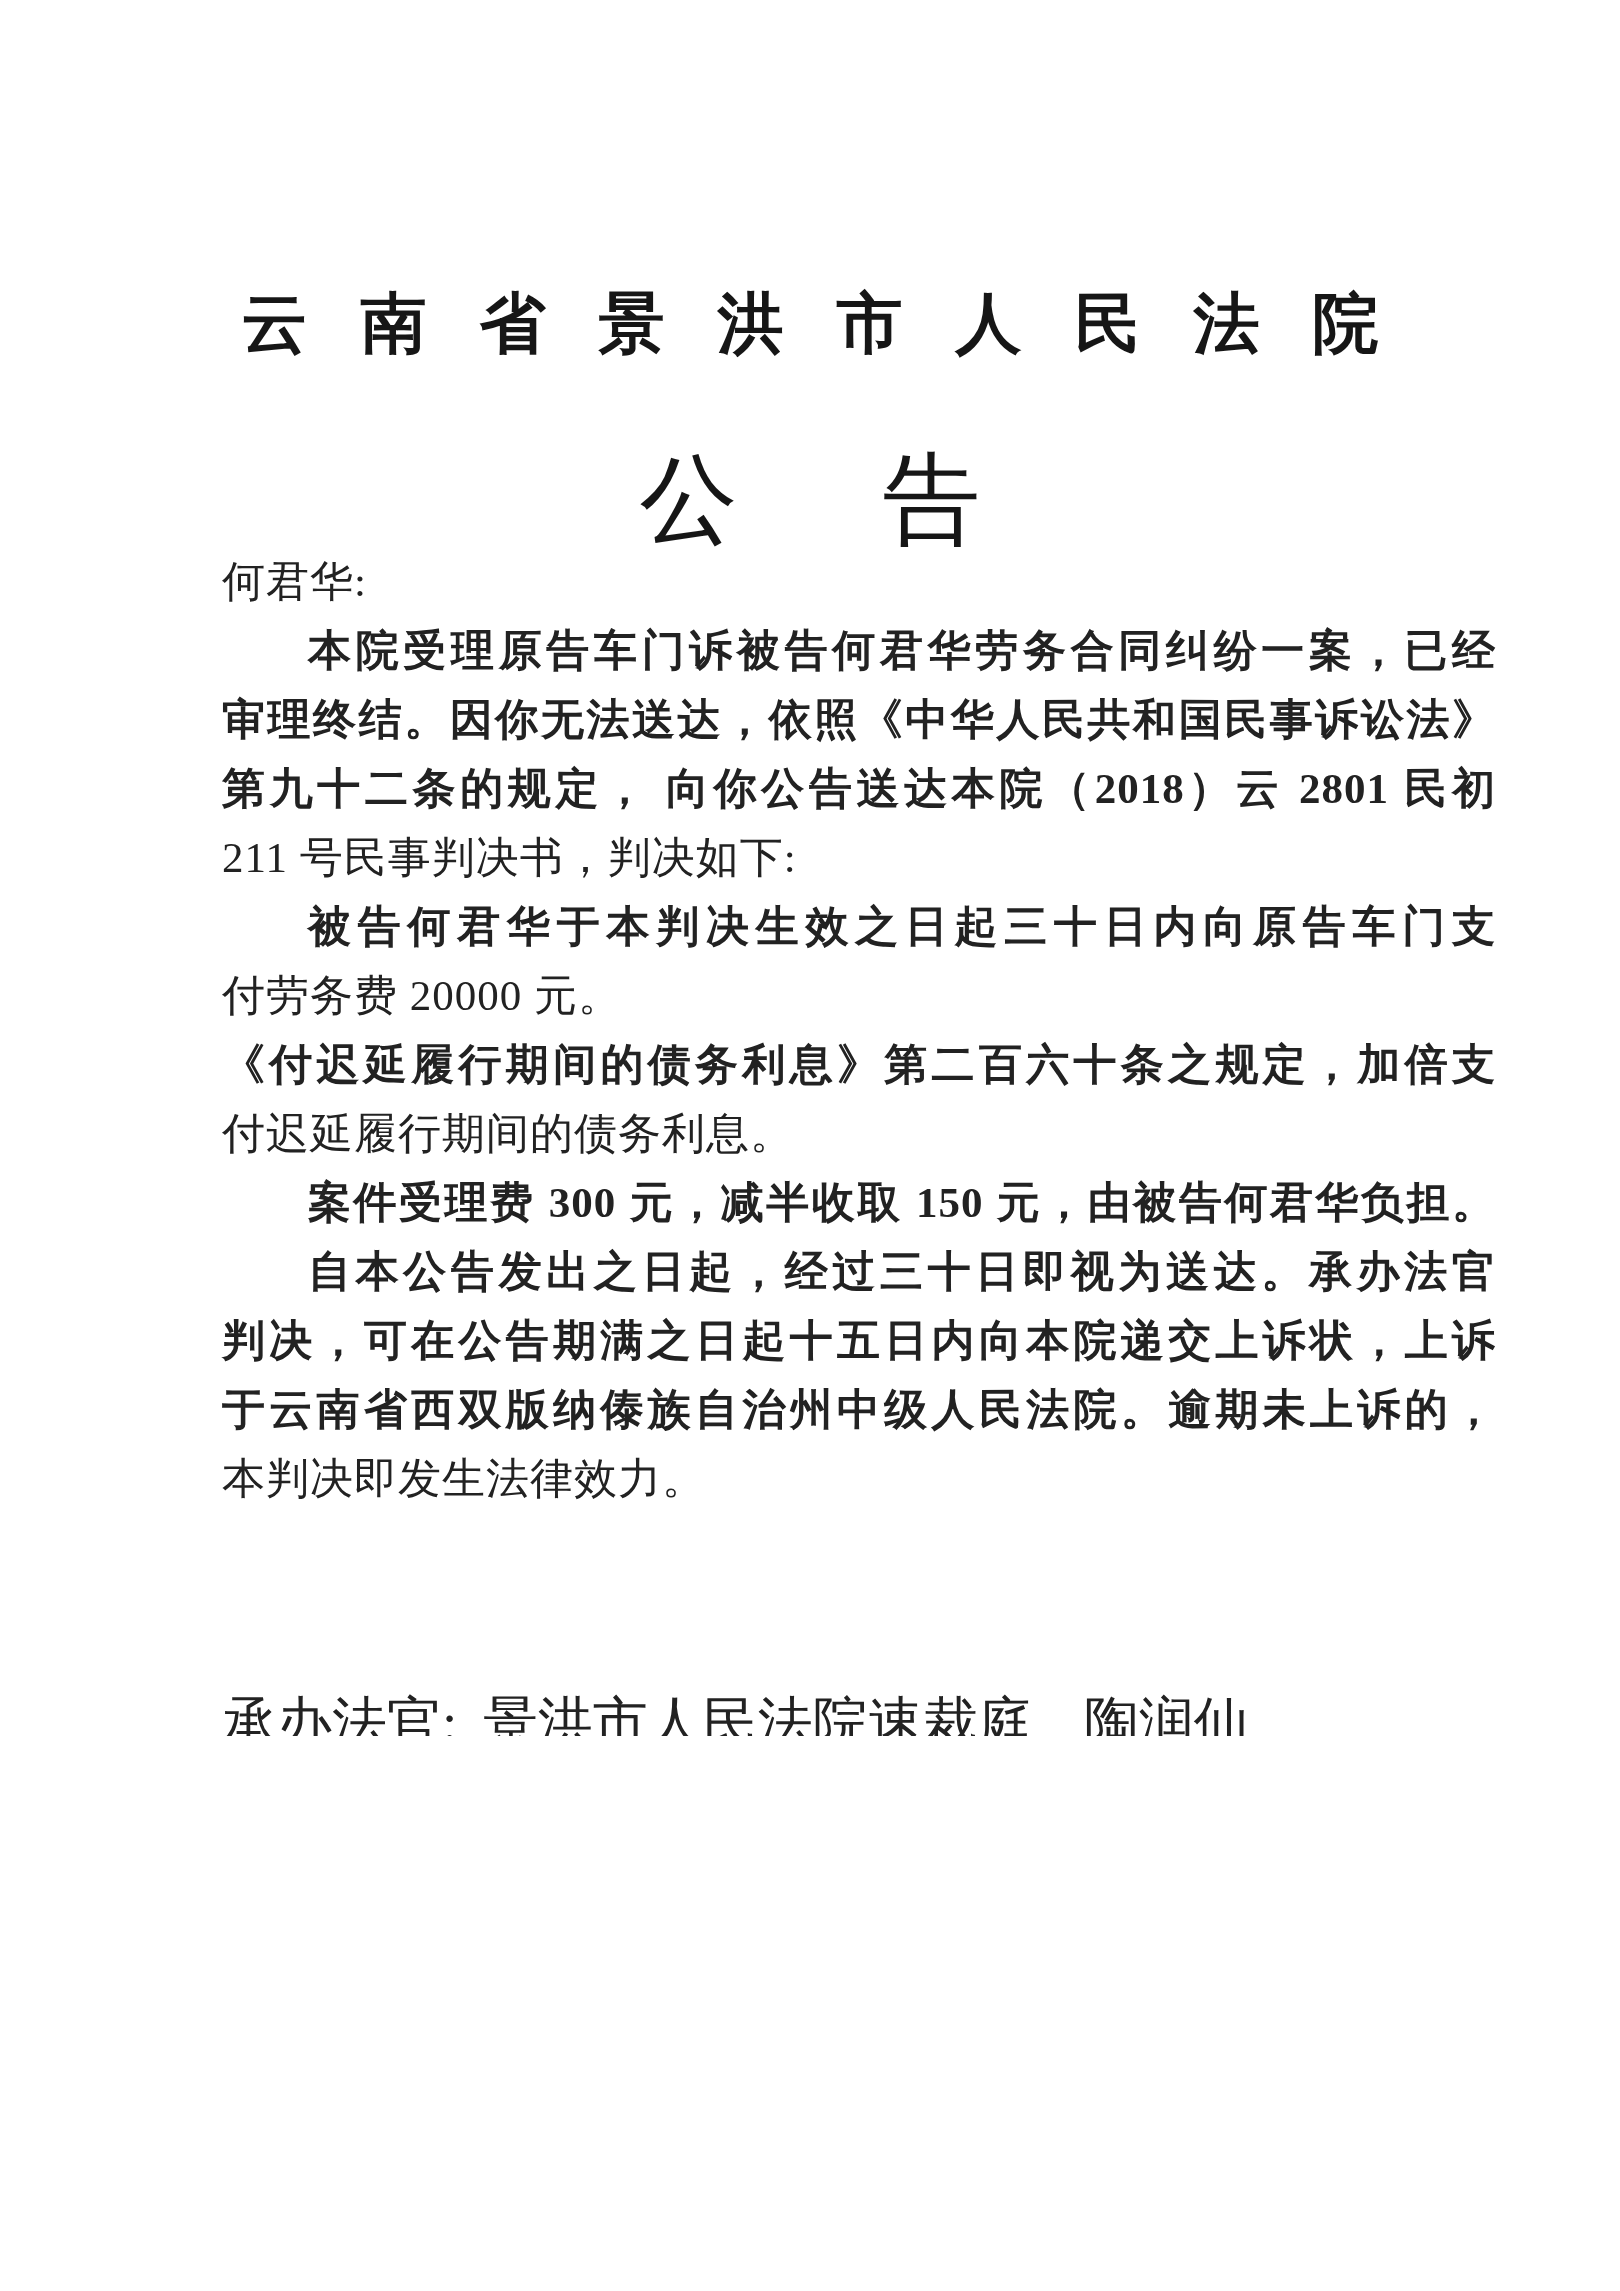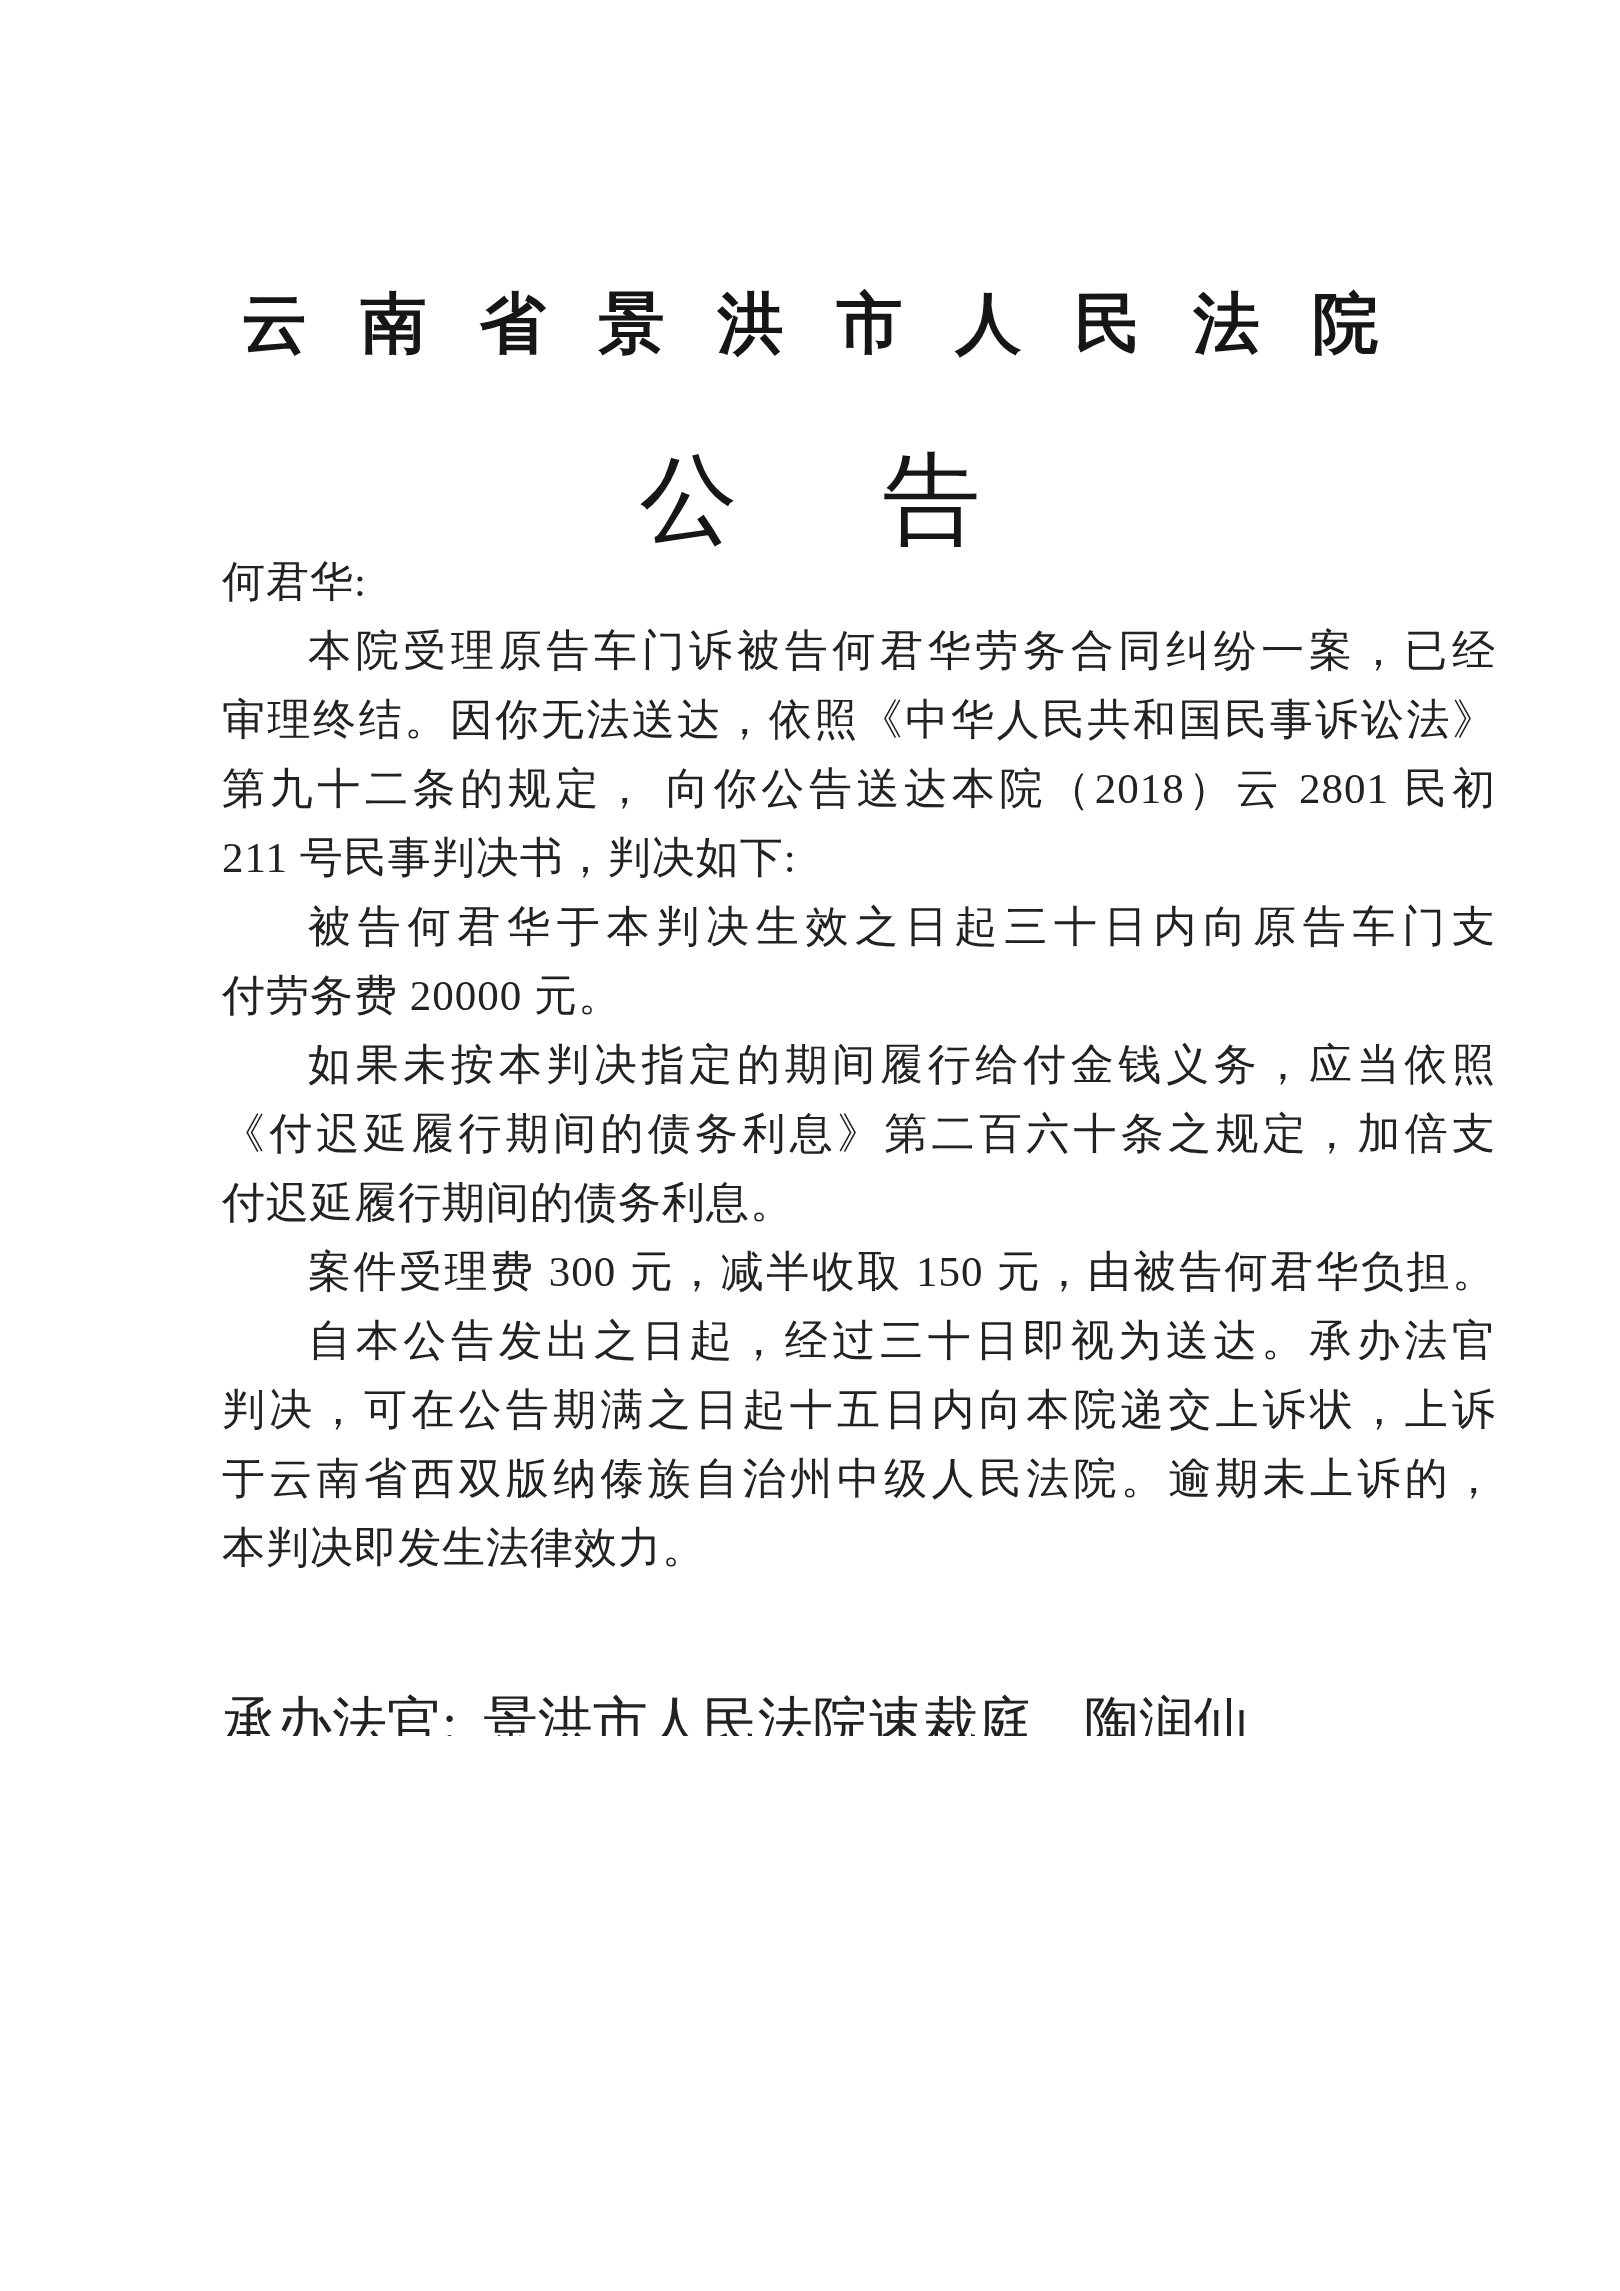--- a/index.html
+++ b/index.html
@@ -20,21 +20,21 @@
     font-size:98px;font-weight:400;line-height:1;color:#161616;
     letter-spacing:145px;white-space:nowrap;
   }
   .notice-title .ls-fix{display:inline-block;margin-right:-145px;}
   
   .body-block{
     position:absolute;left:222px;top:547px;width:1274px;
     font-size:43px;color:#222;
   }
   .line{height:69px;line-height:69px;letter-spacing:1px;}
-  .line.fill{text-align:justify;text-align-last:justify;text-justify:inter-character;}
+  .line.fill{text-align:justify;text-align-last:justify;text-justify:inter-character;font-weight:bold;}
   .line.indent{padding-left:86px;}
   
   .judge-row{
     position:absolute;left:222px;top:1688px;height:69px;line-height:69px;
     font-size:55px;color:#222;display:flex;align-items:center;white-space:nowrap;
   }
   .jl-label{margin-right:25.5px;}
   .jl-court{margin-right:51px;}
   
   .sig-court{
@@ -67,21 +67,20 @@
   <h2 class="notice-title"><span class="ls-fix">公告</span></h2>
 
   <div class="body-block">
     <div class="line">何君华:</div>
     <div class="line indent fill">本院受理原告车门诉被告何君华劳务合同纠纷一案，已经</div>
     <div class="line fill">审理终结。因你无法送达，依照《中华人民共和国民事诉讼法》</div>
     <div class="line fill">第九十二条的规定， 向你公告送达本院（2018）云 2801 民初</div>
     <div class="line">211 号民事判决书，判决如下:</div>
     <div class="line indent fill">被告何君华于本判决生效之日起三十日内向原告车门支</div>
     <div class="line">付劳务费 20000 元。</div>
-    <div class="line indent fill">如果未按本判决指定的期间履行给付金钱义务，应当依照</div>
     <div class="line fill">《付迟延履行期间的债务利息》第二百六十条之规定，加倍支</div>
     <div class="line">付迟延履行期间的债务利息。</div>
     <div class="line indent fill">案件受理费 300 元，减半收取 150 元，由被告何君华负担。</div>
     <div class="line indent fill">自本公告发出之日起，经过三十日即视为送达。承办法官</div>
     <div class="line fill">判决，可在公告期满之日起十五日内向本院递交上诉状，上诉</div>
     <div class="line fill">于云南省西双版纳傣族自治州中级人民法院。逾期未上诉的，</div>
     <div class="line">本判决即发生法律效力。</div>
   </div>
 
   <div class="judge-row">

